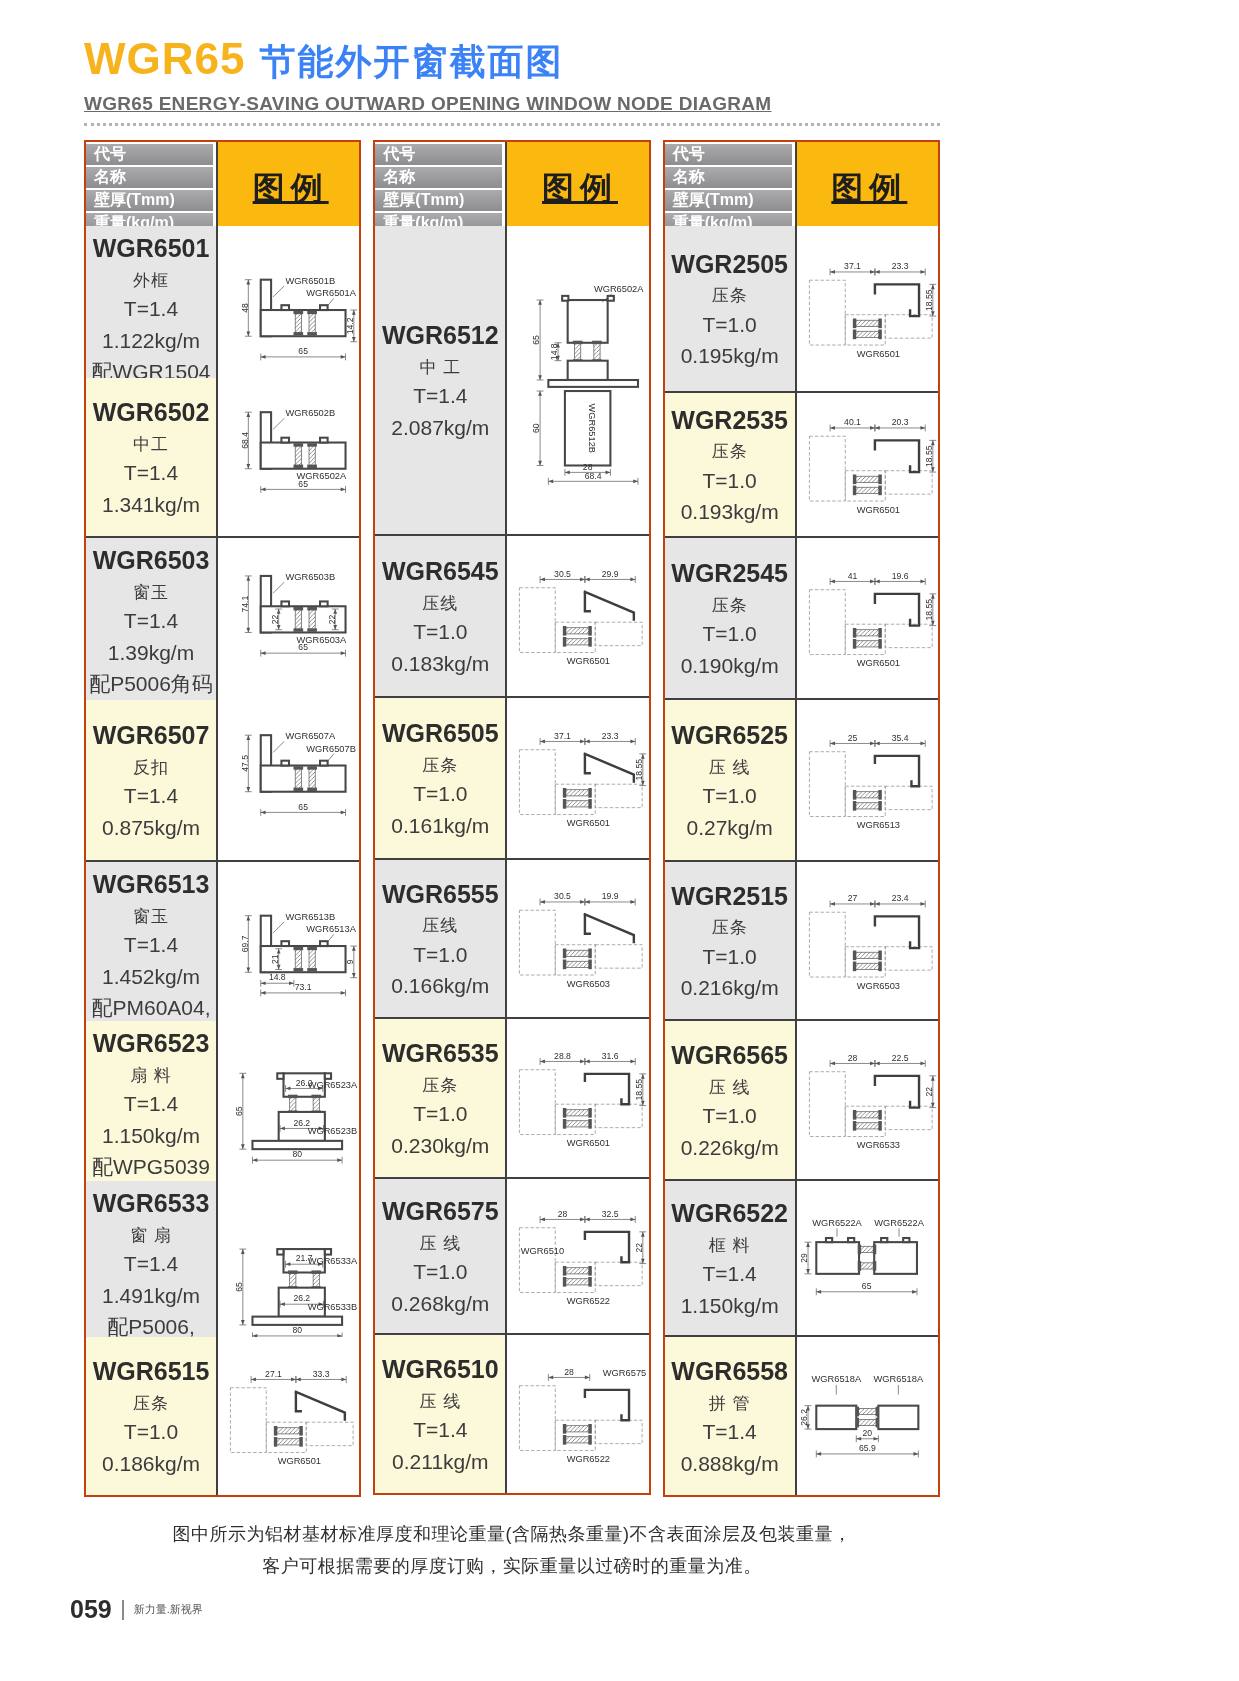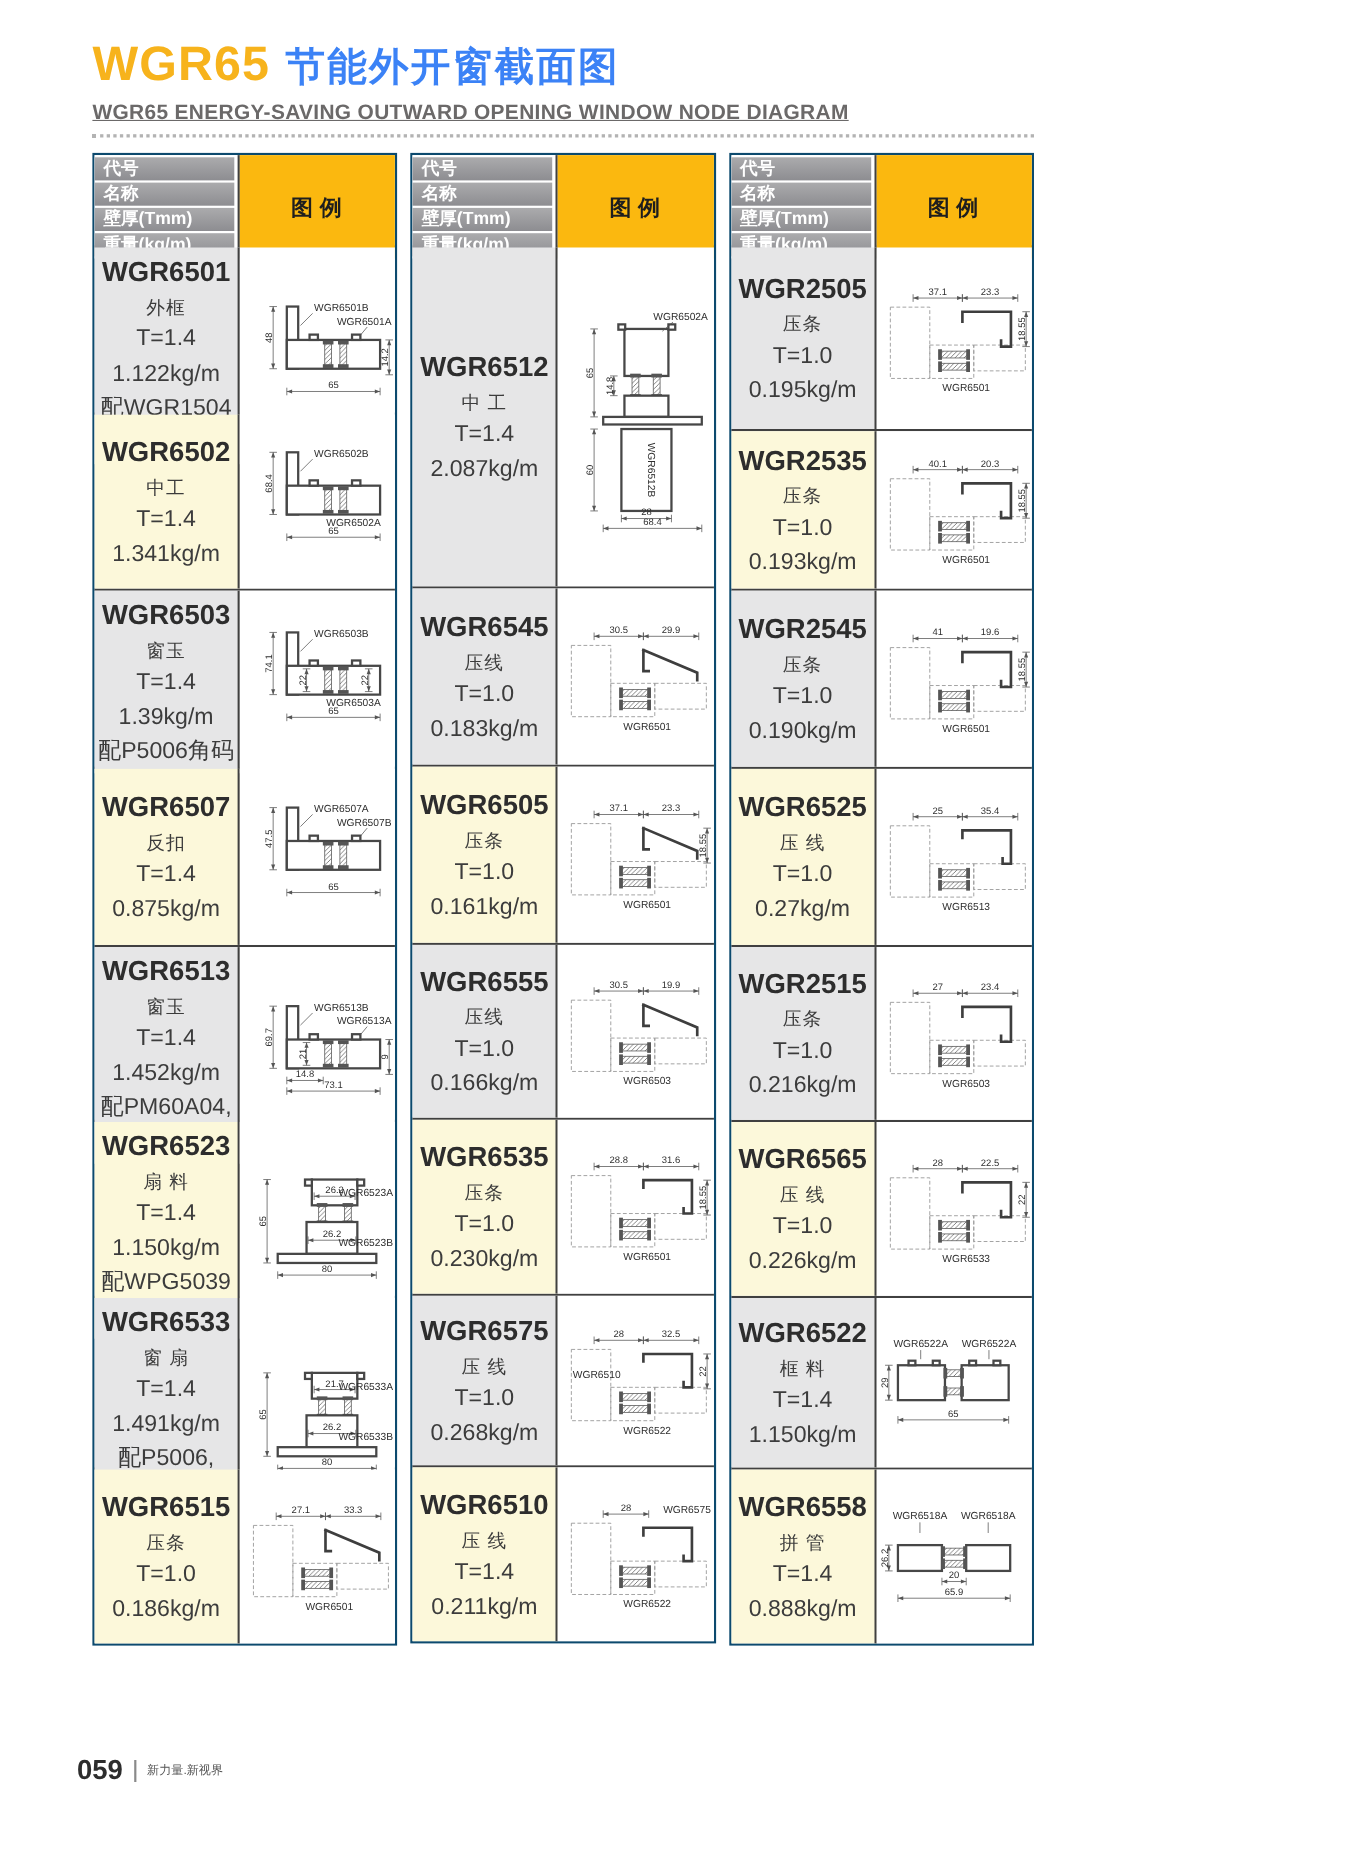--- a/index.html
+++ b/index.html
@@ -9,26 +9,26 @@
     -webkit-font-smoothing:antialiased;overflow:hidden;
   }
   .content{position:absolute;left:84px;top:34px;width:856px;}
   .title-row{display:flex;align-items:baseline;gap:14px;}
   .title-code{font-size:44px;font-weight:bold;color:#f7b31c;letter-spacing:1px;}
   .title-cn{font-size:36px;font-weight:bold;color:#3b82f6;letter-spacing:2px;}
   .subtitle{font-size:19px;font-weight:bold;color:#6b6969;margin-top:6px;letter-spacing:.3px;text-decoration:underline;}
   .dotted-rule{border-top:3px dotted #b3b3b3;margin-top:8px;}
 
   .tables{display:grid;grid-template-columns:1fr 1fr 1fr;column-gap:12px;margin-top:14px;}
-  .table{border:2px solid #0c4a6e;background:#fff;align-self:start;}
+  .table{border:2px solid #c2410c;background:#fff;align-self:start;}
   .thead{display:grid;grid-template-columns:132px 1fr;border-bottom:2px solid #404040;height:82px;}
   .hbars{display:flex;flex-direction:column;gap:2px;background:#fff;padding:2px 3px 2px 0;border-right:2px solid #404040;}
   .hbar{flex:1;background:linear-gradient(#ababad,#8d8d91);color:#fff;font-weight:bold;font-size:16px;display:flex;align-items:center;padding-left:8px;white-space:nowrap;}
   .legend{background:#fbb80f;display:flex;align-items:center;justify-content:center;
-          font-size:20px;font-weight:bold;color:#1e1e1e;letter-spacing:6px;padding-left:4px;}
+          font-size:32px;font-weight:bold;color:#1e1e1e;letter-spacing:6px;padding-left:4px;text-decoration:underline;}
   .trow{display:grid;grid-template-columns:132px 1fr;border-bottom:2px solid #404040;}
   .trow:last-child{border-bottom:none;}
   .lcell{border-right:2px solid #404040;display:flex;flex-direction:column;justify-content:center;
          align-items:center;text-align:center;line-height:1.5;padding:4px 2px;}
   .lcell.gray{background:#e6e6e7;}
   .lcell.cream{background:#fcf8da;}
   .code{font-size:25px;font-weight:bold;color:#2d2d2d;}
   .pname{font-size:17px;letter-spacing:1px;}
   .pt,.pw,.px{font-size:21px;}
   .dcell{background:#fff;position:relative;overflow:hidden;}
@@ -1299,19 +1299,23 @@
               <path class="leader" d="M57 30 v14"></path>
               <text class="lab" x="57" y="26" text-anchor="middle">WGR6518A</text>
               <path class="leader" d="M147 30 v14"></path>
               <text class="lab" x="147" y="26" text-anchor="middle">WGR6518A</text>
             </svg>
           </div>
         </div>
       </div>
     </div>
 
+  <div class="footnote">
+    <div>图中所示为铝材基材标准厚度和理论重量(含隔热条重量)不含表面涂层及包装重量，</div>
+    <div>客户可根据需要的厚度订购，实际重量以过磅时的重量为准。</div>
+  </div>
 </div>
 
 <div class="page-footer">
   <span class="page-number">059</span>
   <span class="page-divider"></span>
   <span class="page-tagline">新力量.新视界</span>
 </div>
 
 </body></html>

